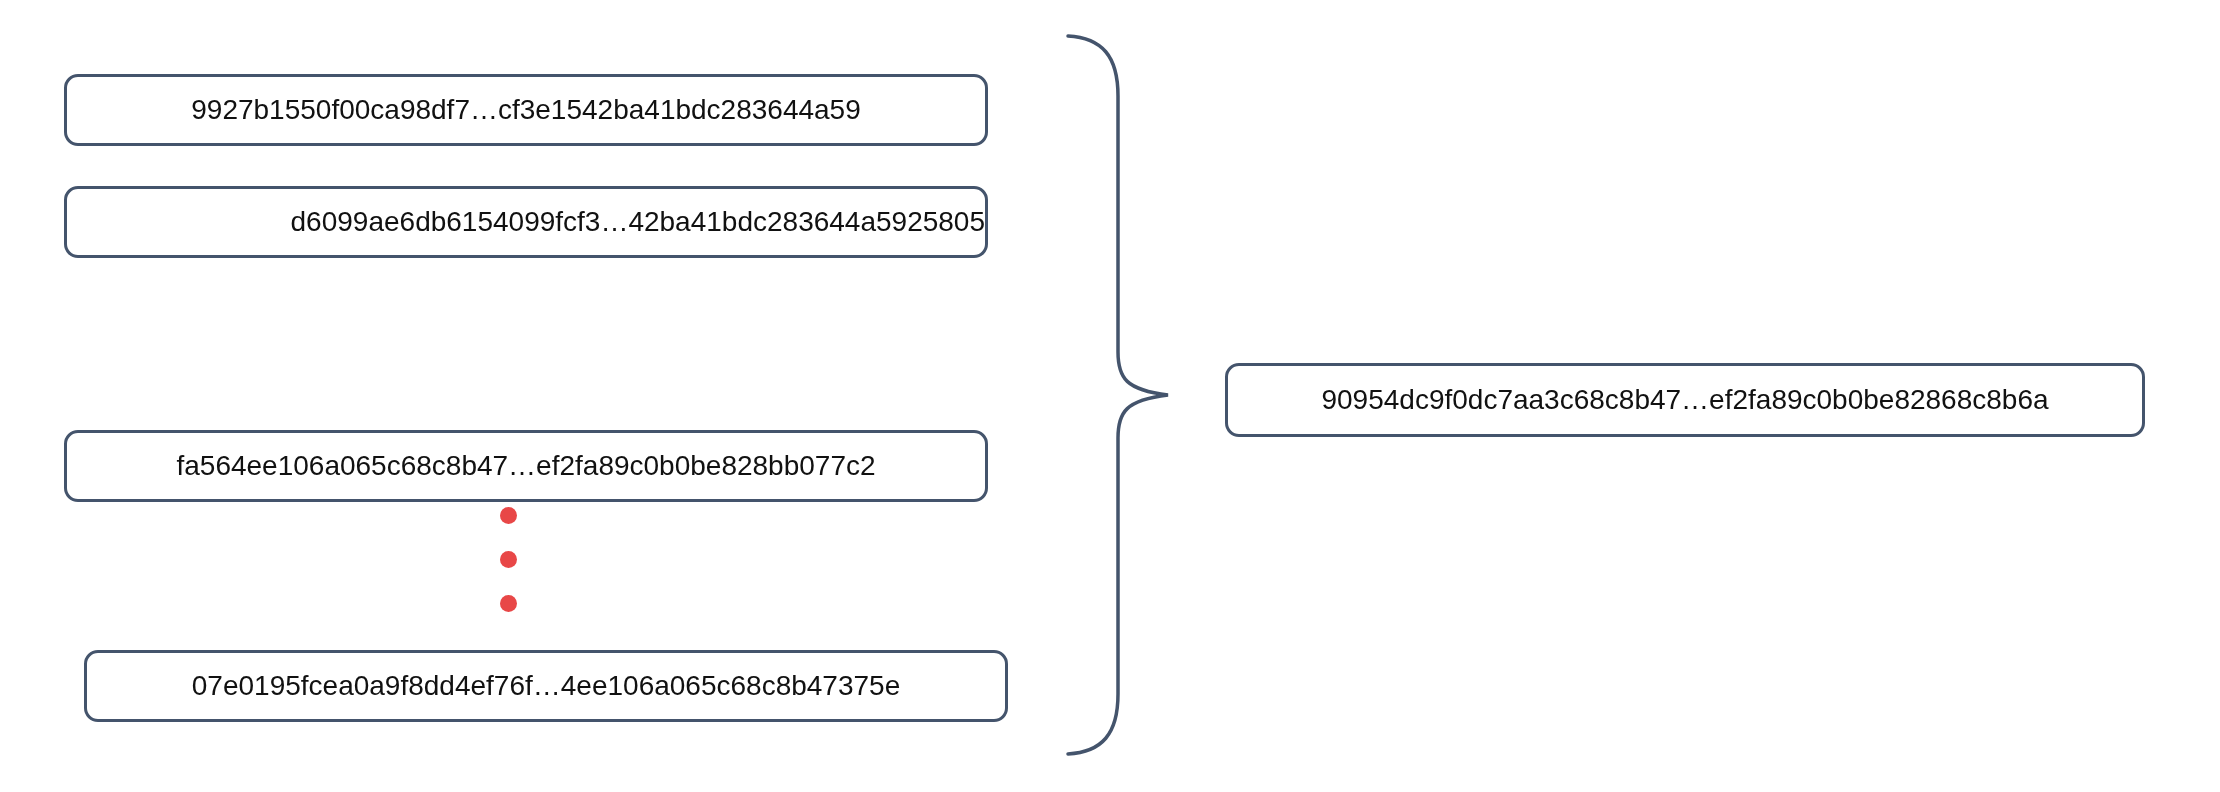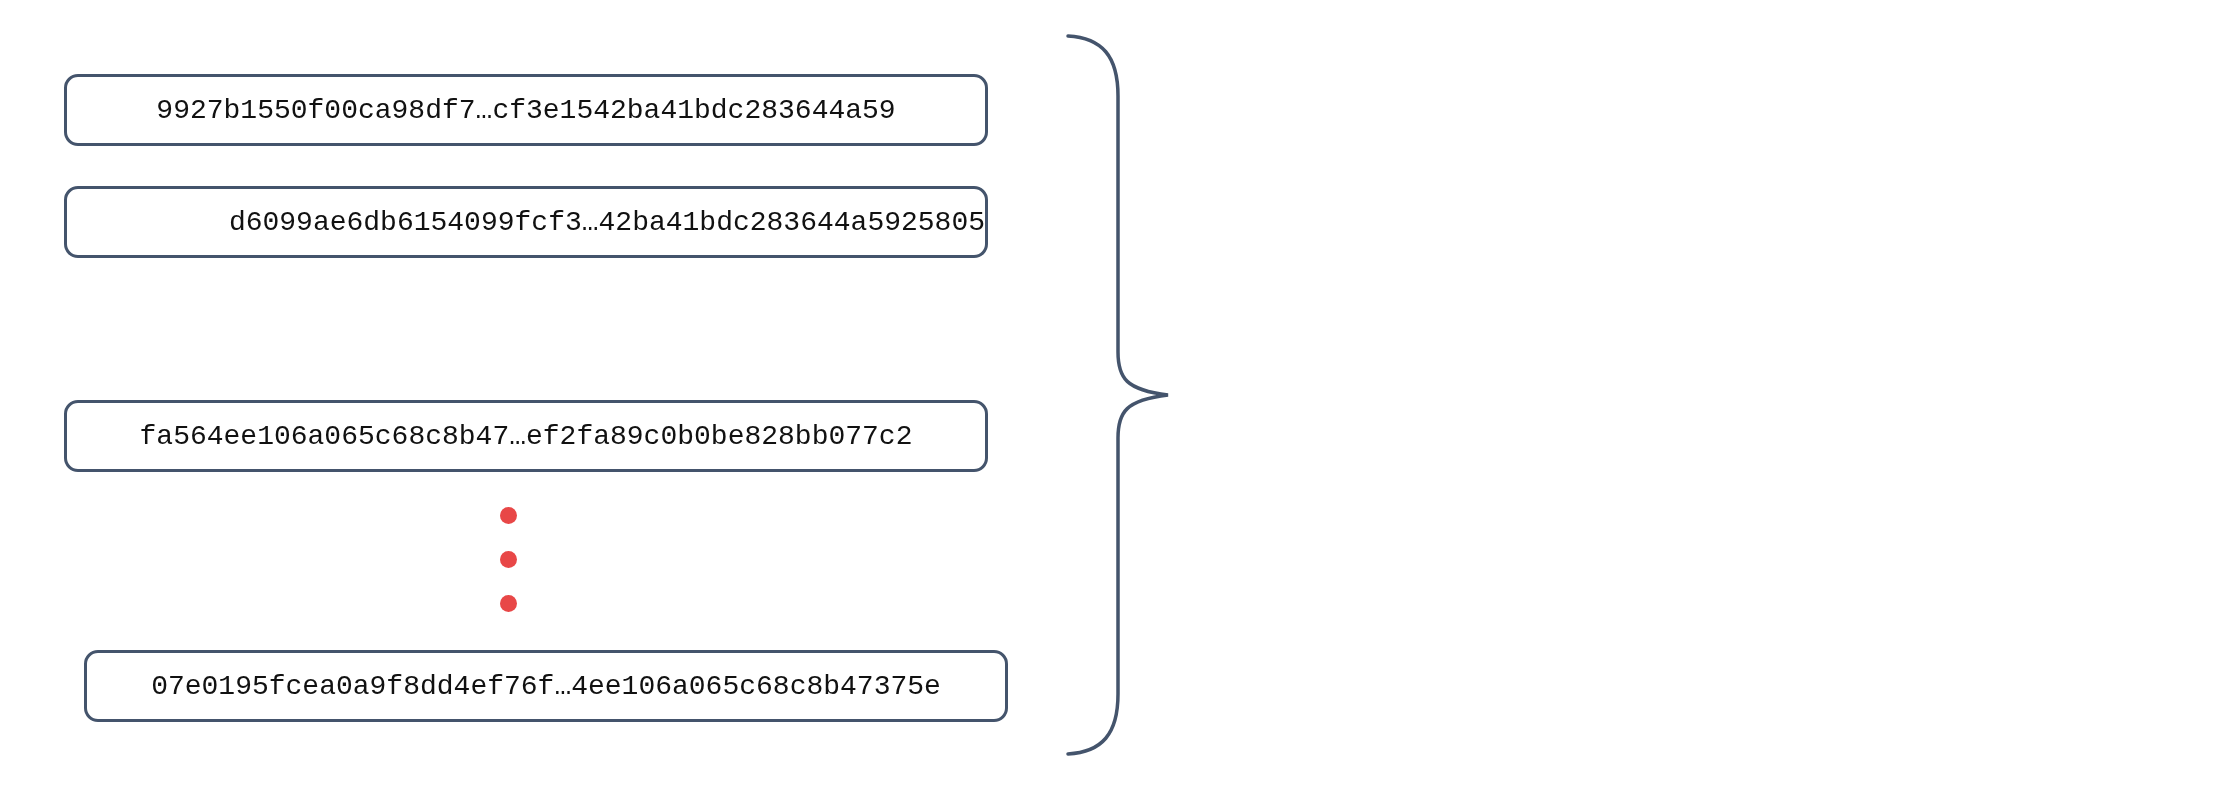--- a/index.html
+++ b/index.html
@@ -5,21 +5,21 @@
   html, body {
     margin: 0;
     padding: 0;
     background: #ffffff;
   }
   .canvas {
     position: relative;
     width: 2220px;
     height: 792px;
     background: #ffffff;
-    font-family: Liberation Mono, monospace;
+    font-family: Liberation Sans, sans-serif;
     overflow: hidden;
   }
   .hash-box {
     position: absolute;
     box-sizing: border-box;
     border: 3px solid #44546c;
     border-radius: 14px;
     background: #ffffff;
     display: flex;
     align-items: center;
@@ -29,21 +29,21 @@
     white-space: nowrap;
   }
   .hash-box.left {
     left: 64px;
     width: 924px;
     height: 72px;
   }
   .b0 { top: 74px; }
   .b1 { top: 186px; justify-content: flex-end; }
   .b2 { top: 298px; }
-  .b3 { top: 400px; }
+  .b3 { top: 430px; }
   .b4 { top: 650px; margin-left: 20px; }
   .hash-box.result {
     left: 1225px;
     top: 363px;
     width: 920px;
     height: 74px;
   }
   .dots {
     position: absolute;
     left: 500px;
@@ -100,14 +100,17 @@
   <svg class="brace" viewBox="0 0 2220 792" aria-hidden="true">
     <path d="M 1068 36
              C 1102 38, 1118 56, 1118 96
              L 1118 352
              C 1118 378, 1126 390, 1168 395
              C 1126 400, 1118 412, 1118 438
              L 1118 694
              C 1118 734, 1102 752, 1068 754" fill="none" stroke="#44546c" stroke-width="3.5" stroke-linecap="round"></path>
   </svg>
 
+  <div class="hash-box result">
+    <span>90954dc9f0dc7aa3c68c8b47…ef2fa89c0b0be82868c8b6a</span>
+  </div>
 
 </div>
 
 </body></html>

